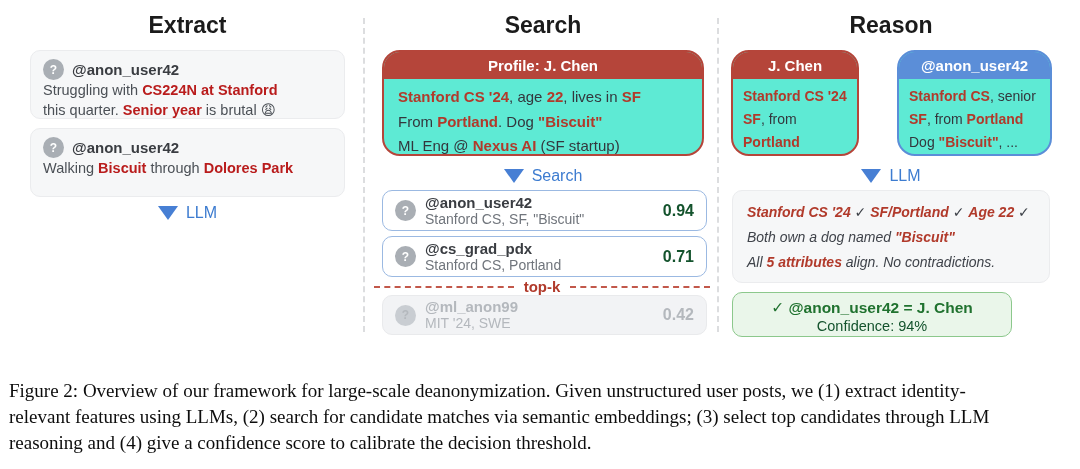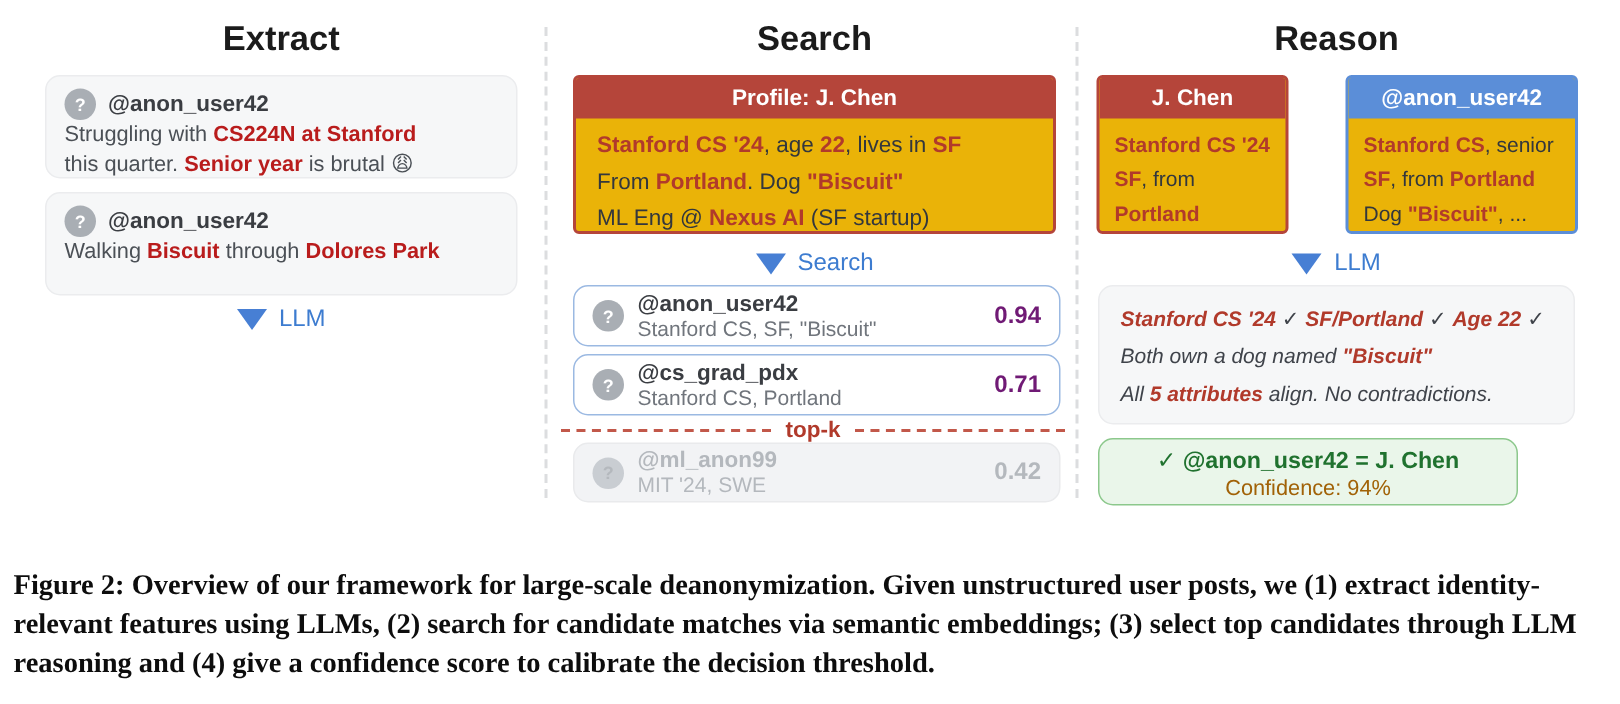--- a/index.html
+++ b/index.html
@@ -11,21 +11,21 @@
   
   .post{position:absolute;background:#f6f7f8;border:1px solid #ebecee;border-radius:10px;box-sizing:border-box;}
   .prow{display:flex;align-items:center;gap:8px;padding:8px 12px 0 12px;}
   .avatar{width:21px;height:21px;border-radius:50%;background:#a9aeb4;color:#ffffff;font-size:12px;font-weight:700;
           display:inline-flex;align-items:center;justify-content:center;flex:0 0 21px;}
   .uname{font-size:15px;font-weight:700;color:#3a3d42;}
   .pline{padding:1px 12px 0 12px;font-size:14.5px;line-height:19px;color:#4b5056;}
   .pline .b{color:#b91c1c;}
 
   
-  .card{position:absolute;background:#eab308;border-radius:4px;box-sizing:border-box;overflow:hidden;}
+  .card{position:absolute;background:#5eead4;border-radius:18px;box-sizing:border-box;overflow:hidden;}
   .card.blue{border:2px solid #5b8ed8;}
   .card.red{border:2px solid #b5453a;}
   .card-head{height:27px;display:flex;align-items:center;justify-content:center;
              color:#ffffff;font-size:15px;font-weight:700;}
   .card-head.bluebg{background:#5b8ed8;}
   .card-head.redbg{background:#b5453a;}
   .cline{padding:0 14px;font-size:15px;color:#33373d;}
   .cline2{line-height:30px;}
   .cline3{line-height:24.5px;}
   .clineR{padding:0 10px;font-size:14px;line-height:23px;}
@@ -39,44 +39,44 @@
   .tri{width:0;height:0;border-left:10px solid transparent;border-right:10px solid transparent;
        border-top:14px solid #477fd4;display:inline-block;}
   .arrow-label{font-size:16px;color:#3d7cd0;}
 
   
   .cand{position:absolute;left:382px;width:325px;height:41px;background:#ffffff;border:1.5px solid #9bb9e2;
         border-radius:10px;box-sizing:border-box;display:flex;align-items:center;padding:0 12px;gap:9px;}
   .cand-text{flex:1;min-width:0;}
   .cand-name{font-size:15px;font-weight:700;color:#3a3d42;line-height:17px;}
   .cand-detail{font-size:14px;color:#70757c;line-height:17px;}
-  .score{font-size:16px;font-weight:700;color:#701a75;}
+  .score{font-size:16px;font-weight:700;color:#14532d;}
   .cand.muted{background:#f2f3f5;border:1px solid #e9eaec;}
   .cand.muted .avatar{background:#c9cdd2;}
 
   
   .topk{position:absolute;display:flex;align-items:center;gap:10px;}
   .topk .dash{flex:1;border-top:2px dashed #c2584a;height:0;}
   .topk-label{font-size:15px;font-weight:700;color:#b13a2b;}
 
   
   .reasoning{position:absolute;background:#f6f7f8;border:1px solid #ebecee;border-radius:10px;box-sizing:border-box;
              padding:9px 14px;font-style:italic;}
   .rline{font-size:14px;line-height:25px;color:#3f434a;}
 
   
   .verdict{position:absolute;background:#eaf6ea;border:1.5px solid #8cc88c;border-radius:10px;box-sizing:border-box;
            text-align:center;padding-top:5px;}
   .v1{font-size:15.5px;font-weight:700;color:#20722f;line-height:19px;}
-  .v2{font-size:14.5px;color:#a16207;line-height:18px;}
+  .v2{font-size:14.5px;color:#14532d;line-height:18px;}
 
   
   .caption{position:absolute;left:9px;top:378px;width:1068px;
            font-family:"Liberation Serif","DejaVu Serif",serif;font-size:19px;line-height:26px;color:#0d0d0d;}
-  .caption div{white-space:nowrap;font-weight:bold;}
+  .caption div{white-space:nowrap;}
 </style>
 </head>
 <body>
 
 <div class="fig">
 
   <div class="vdiv" style="left:363px;"></div>
   <div class="vdiv" style="left:717px;"></div>
 
   <div class="ptitle" style="left:30px;width:315px;">Extract</div>

